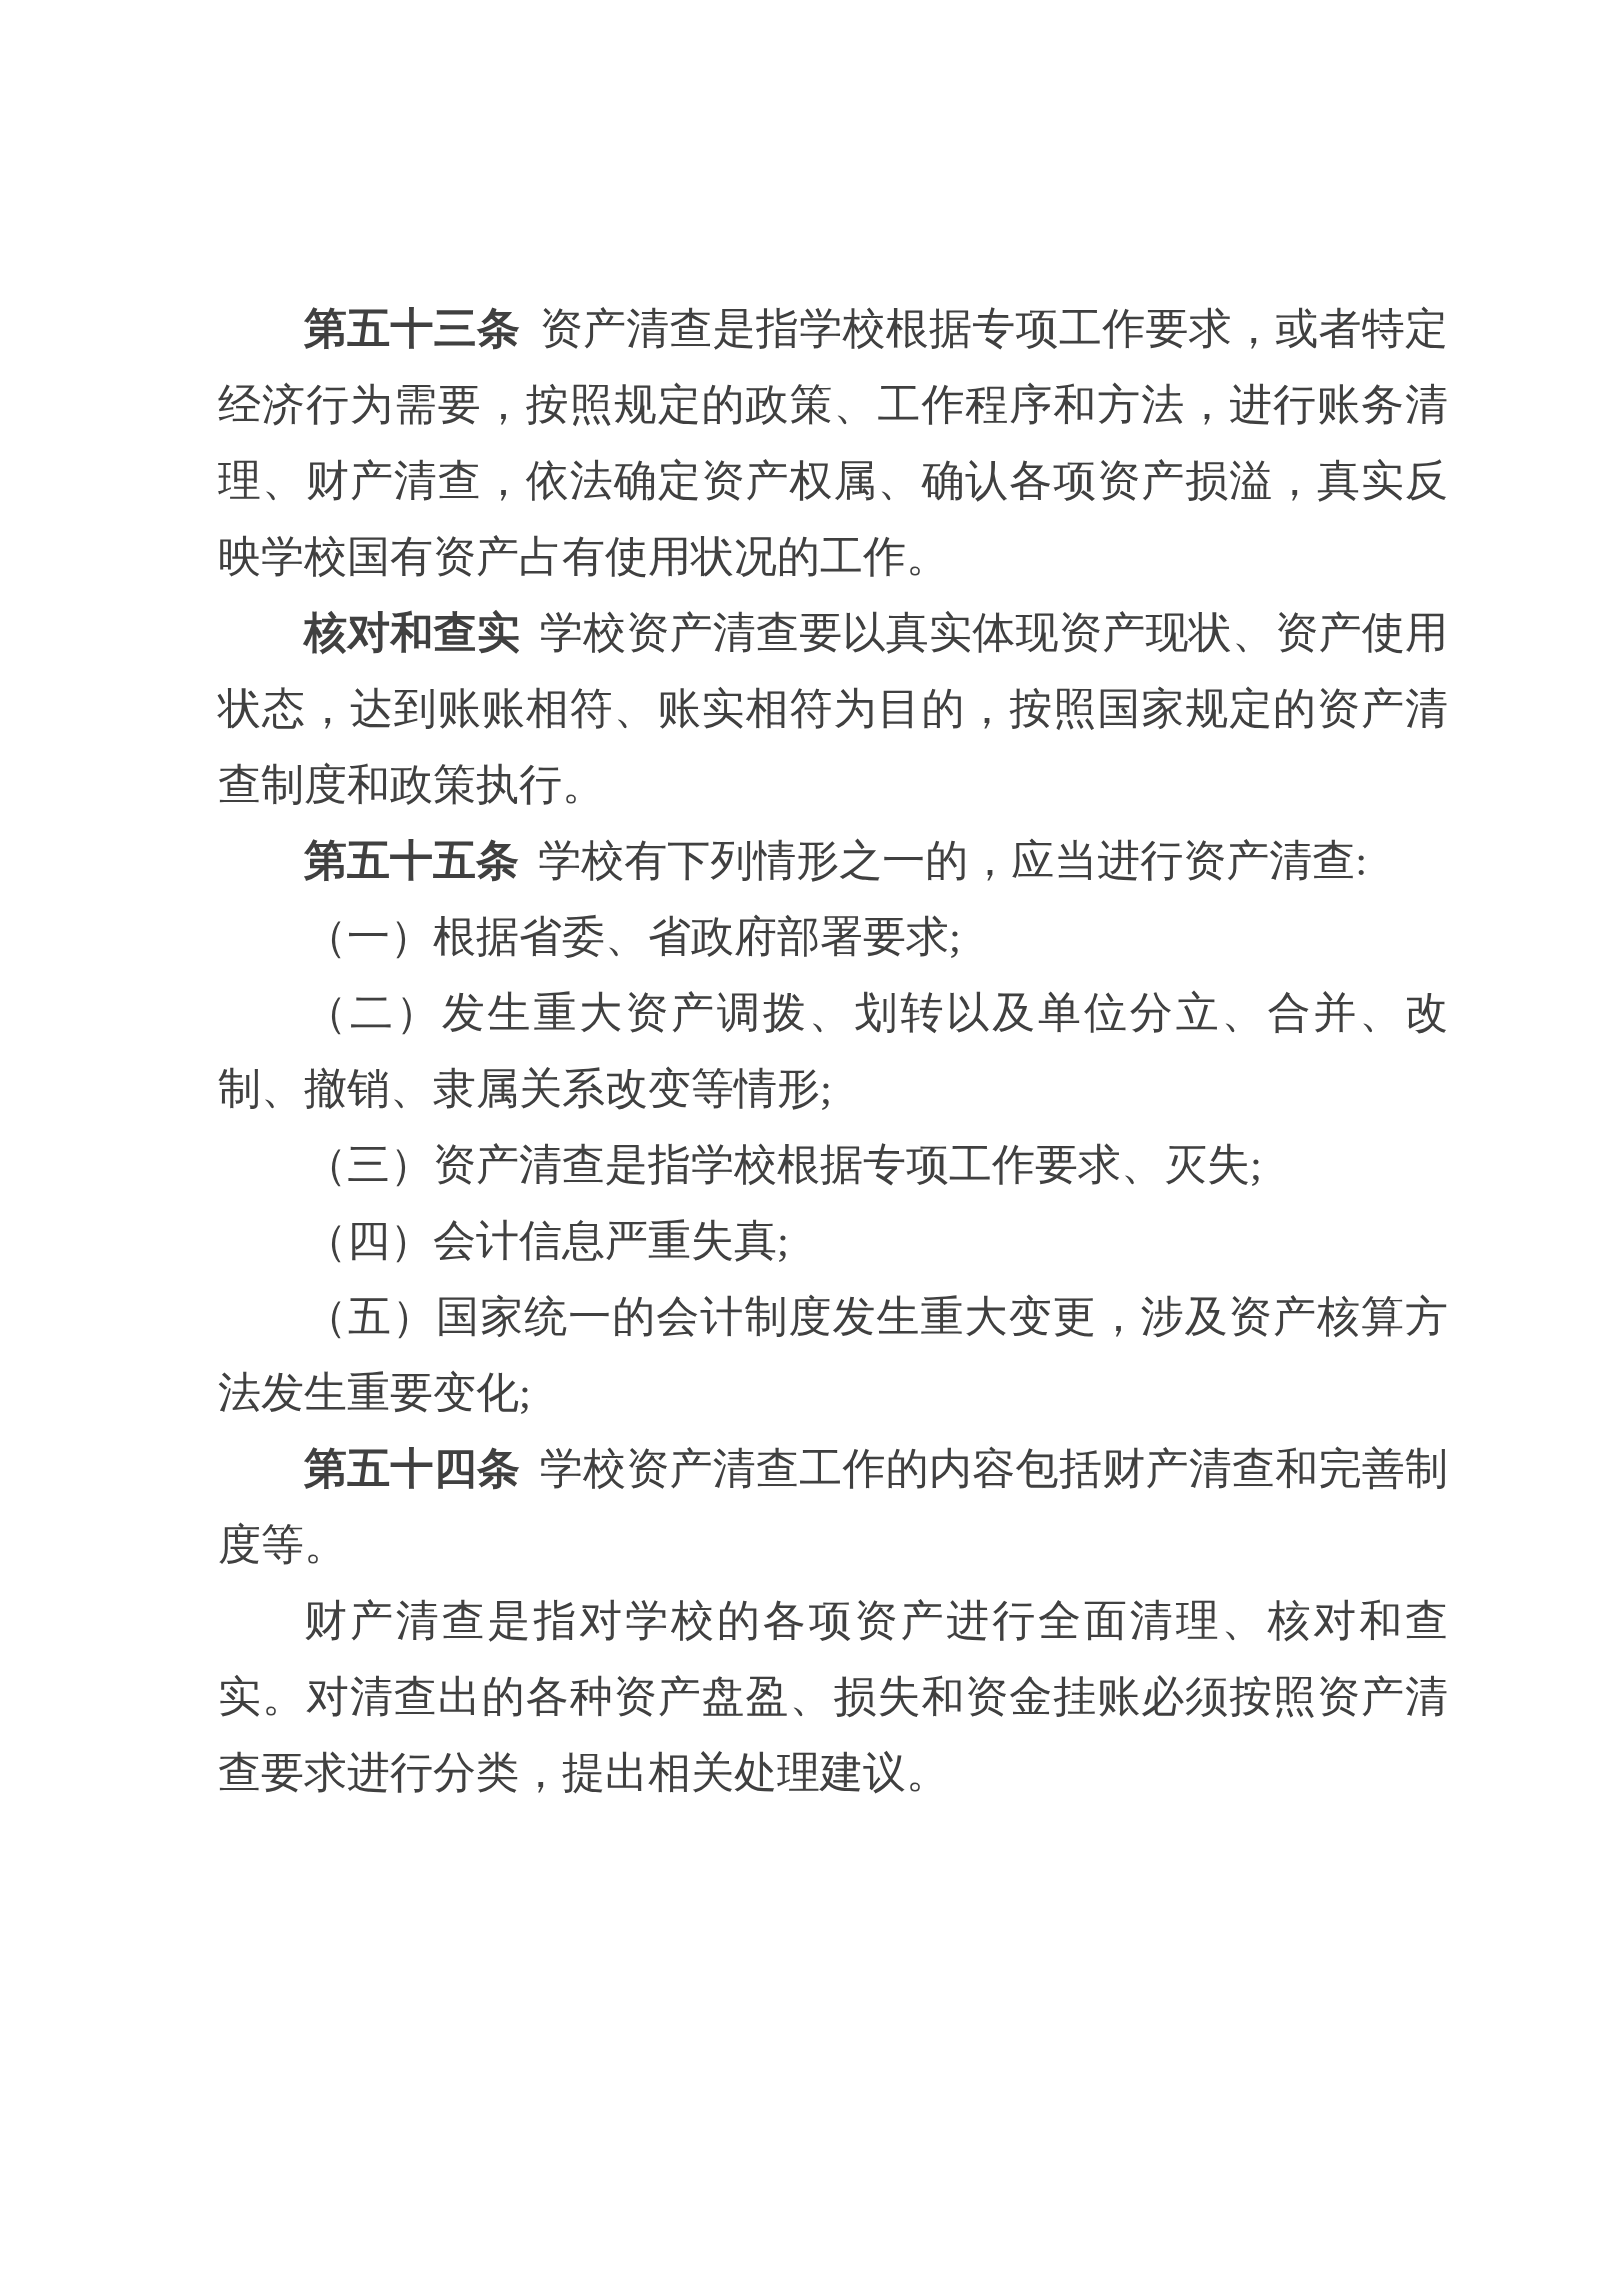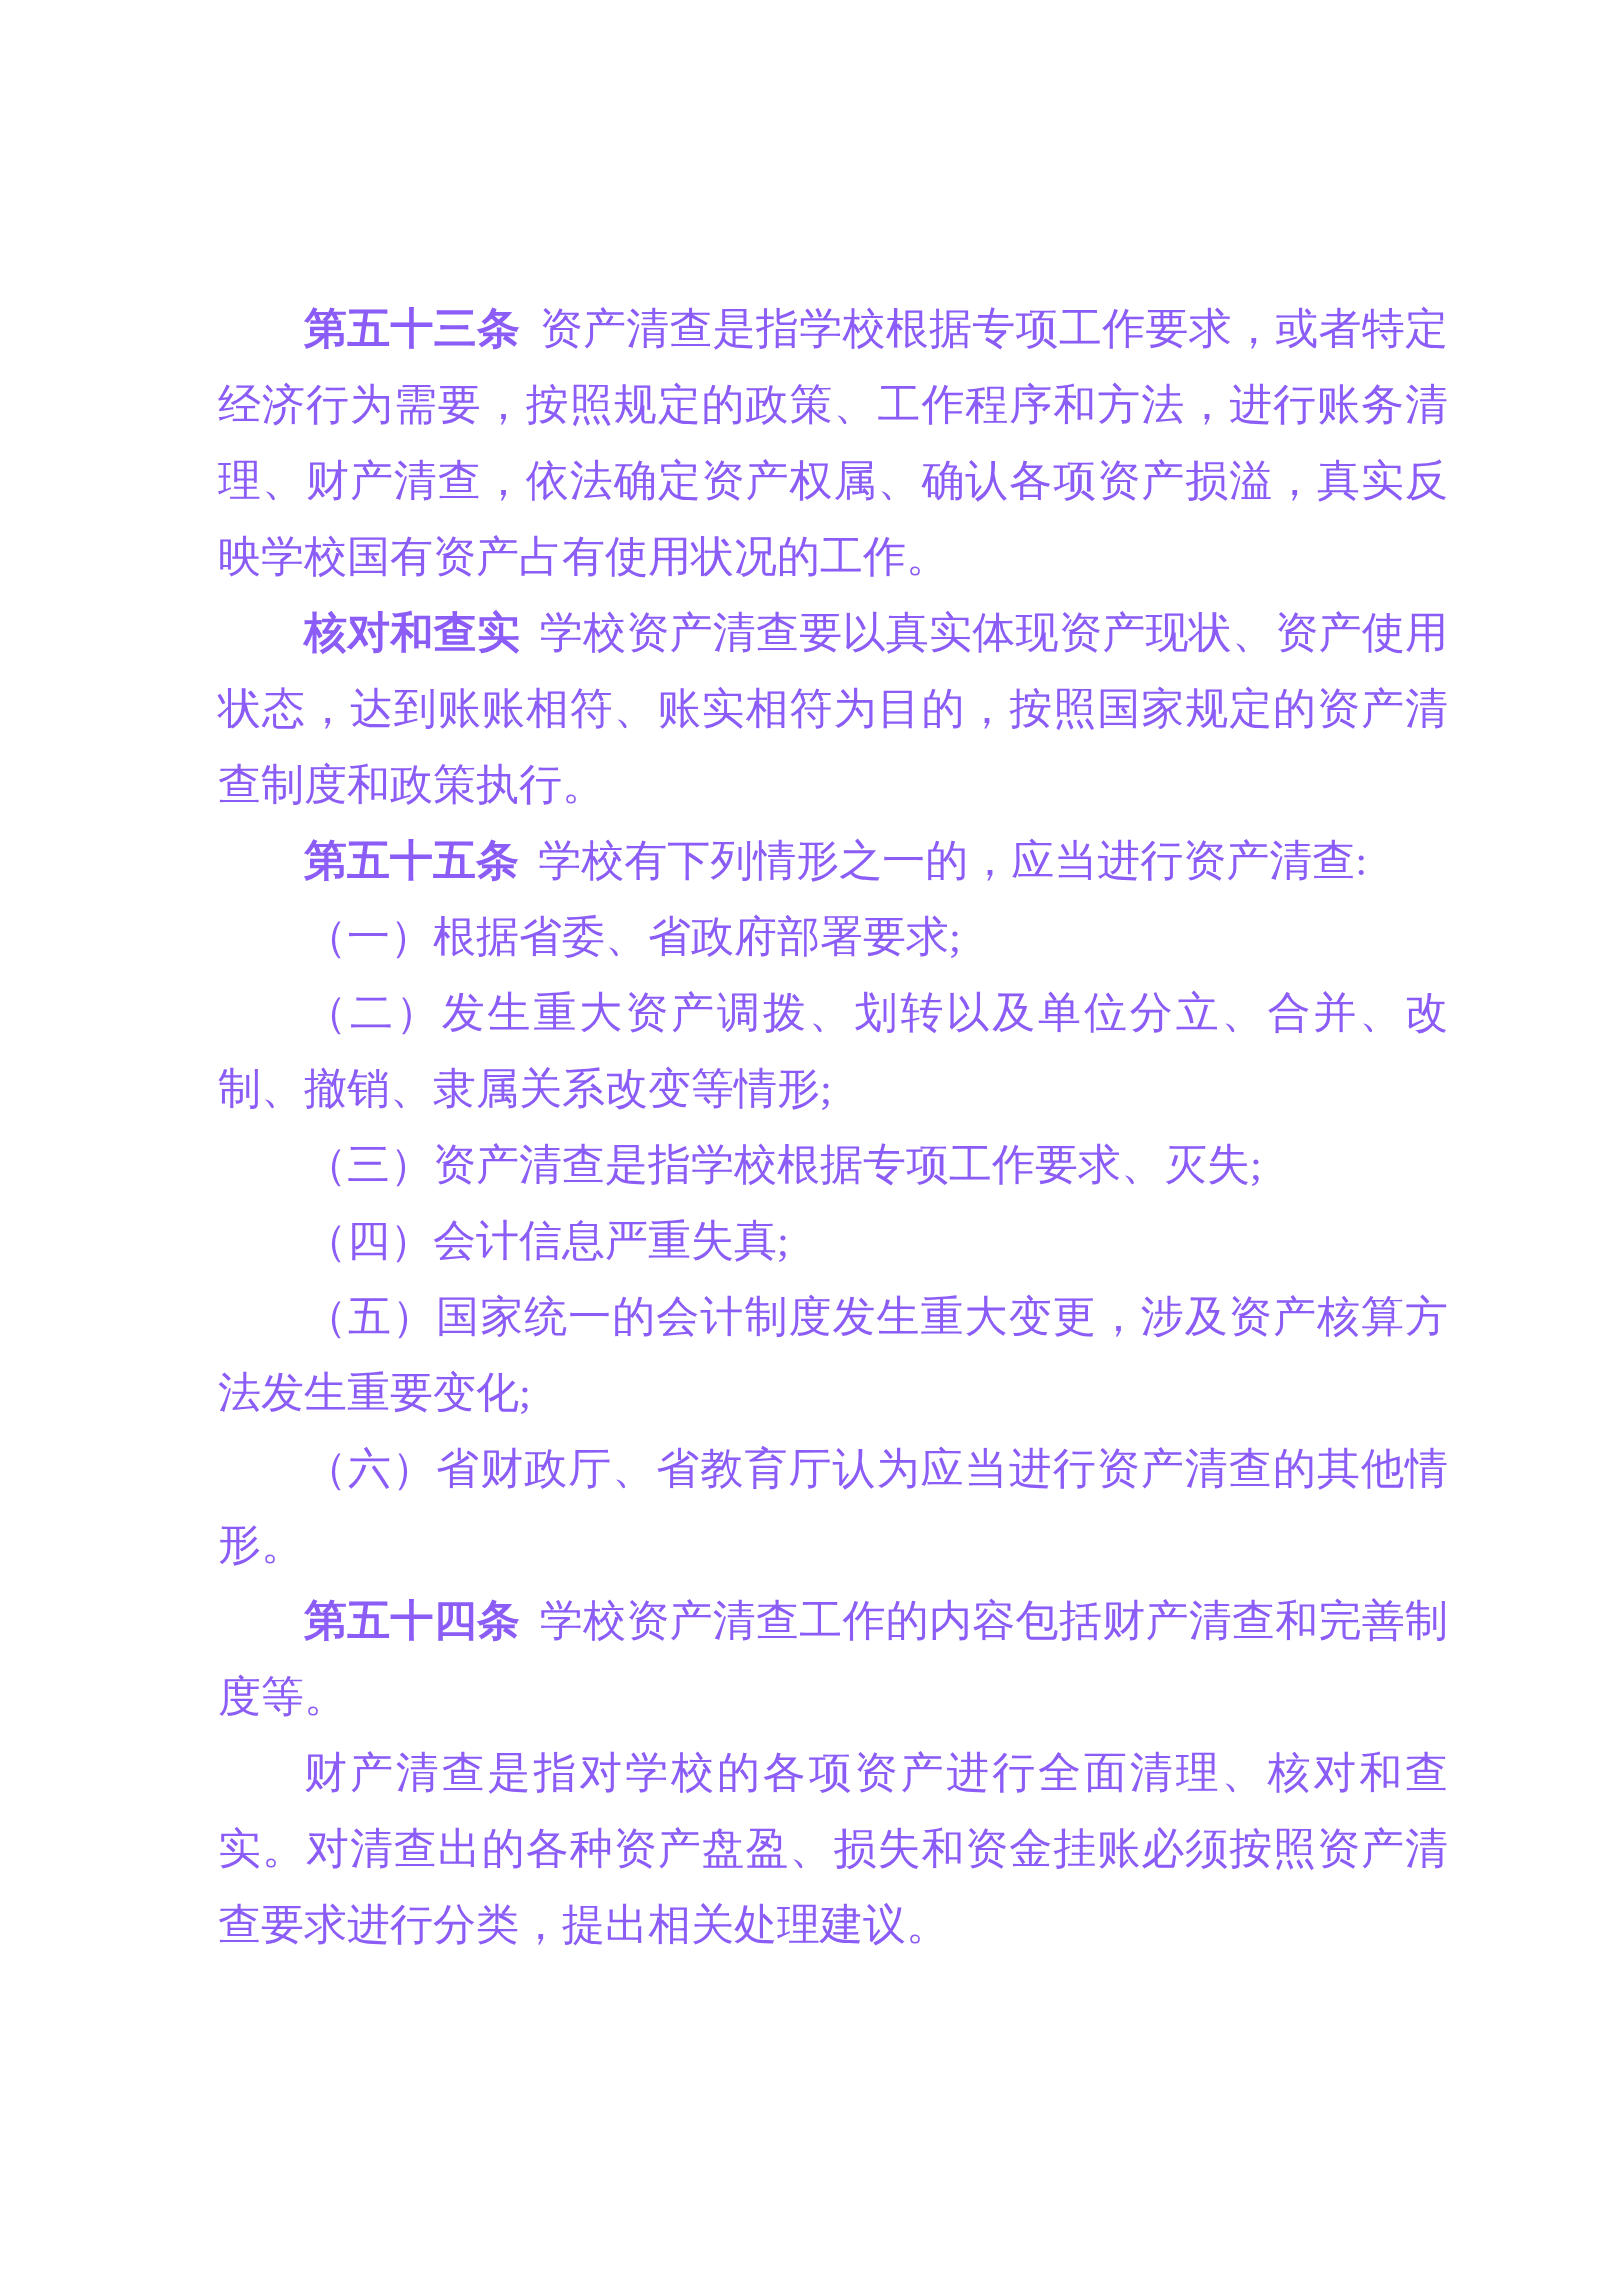--- a/index.html
+++ b/index.html
@@ -7,21 +7,21 @@
     padding: 0;
     background: #ffffff;
   }
   .page {
     position: relative;
     width: 1621px;
     height: 2173px;
     background: #ffffff;
     overflow: hidden;
     font-family: "Liberation Serif", "DejaVu Serif", serif;
-    color: #8b5cf6;
+    color: #404040;
   }
   .doc-body {
     position: absolute;
     left: 218px;
     top: 291px;
     width: 1230px;
     font-size: 43px;
     line-height: 76px;
     text-align: justify;
     text-justify: inter-character;
@@ -43,18 +43,17 @@
 <div class="page">
   <div class="doc-body" id="doc-body">
       <p class="para"><span class="article-lead">第五十三条</span><span>资产清查是指学校根据专项工作要求，或者特定经济行为需要，按照规定的政策、工作程序和方法，进行账务清理、财产清查，依法确定资产权属、确认各项资产损溢，真实反映学校国有资产占有使用状况的工作。</span></p>
       <p class="para"><span class="article-lead">核对和查实</span><span>学校资产清查要以真实体现资产现状、资产使用状态，达到账账相符、账实相符为目的，按照国家规定的资产清查制度和政策执行。</span></p>
       <p class="para"><span class="article-lead">第五十五条</span><span>学校有下列情形之一的，应当进行资产清查:</span></p>
       <p class="para"><span>（一）根据省委、省政府部署要求;</span></p>
       <p class="para"><span>（二）发生重大资产调拨、划转以及单位分立、合并、改制、撤销、隶属关系改变等情形;</span></p>
       <p class="para"><span>（三）资产清查是指学校根据专项工作要求、灭失;</span></p>
       <p class="para"><span>（四）会计信息严重失真;</span></p>
       <p class="para"><span>（五）国家统一的会计制度发生重大变更，涉及资产核算方法发生重要变化;</span></p>
-      <p class="para"><span>（六）省财政厅、省教育厅认为应当进行资产清查的其他情形。</span></p>
       <p class="para"><span class="article-lead">第五十四条</span><span>学校资产清查工作的内容包括财产清查和完善制度等。</span></p>
       <p class="para"><span>财产清查是指对学校的各项资产进行全面清理、核对和查实。对清查出的各种资产盘盈、损失和资金挂账必须按照资产清查要求进行分类，提出相关处理建议。</span></p>
     </div>
 </div>
 
 
 </body></html>

